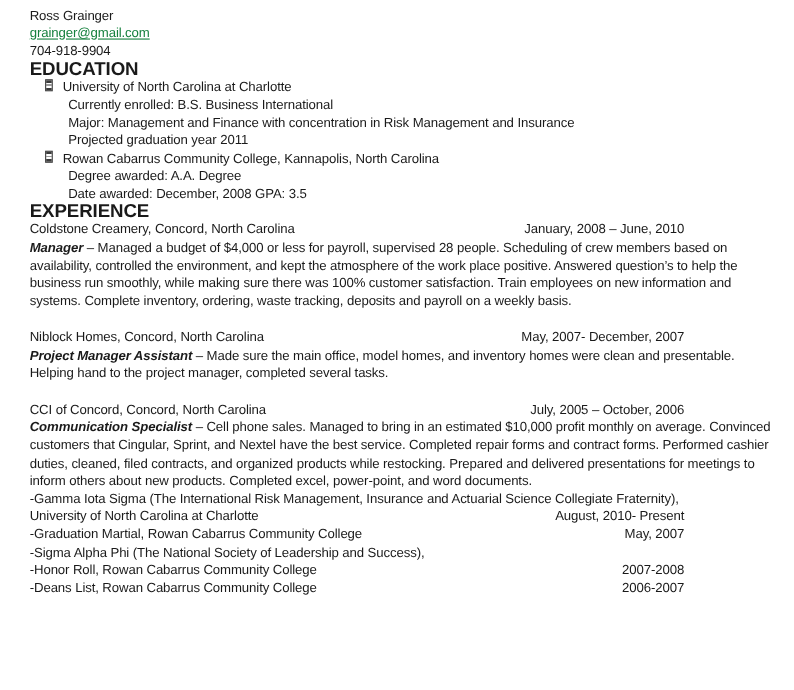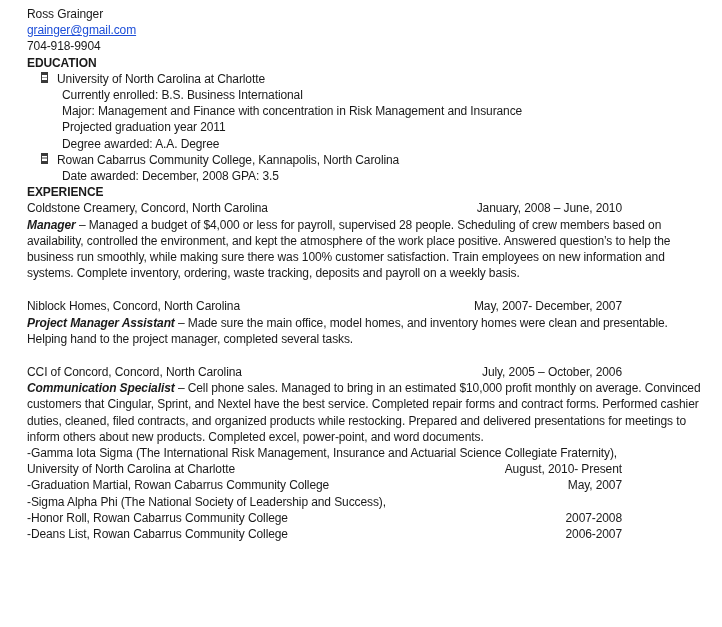--- a/index.html
+++ b/index.html
@@ -12,26 +12,26 @@
     padding: 6px 20px 0 27px;
     font-family: "Liberation Sans", sans-serif;
     font-size: 12px;
     line-height: 16.2px;
     letter-spacing: -0.1px;
     color: #1a1a1a;
     overflow: hidden;
   }
   .line { margin: 0; }
   a.email-link {
-    color: #1d4ed8;
+    color: #15803d;
     text-decoration: underline;
     cursor: pointer;
   }
   h2.section-heading {
-    font-size: 12px;
+    font-size: 17px;
     font-weight: 700;
     margin: 0;
     letter-spacing: -0.1px;
   }
   .edu-heading { margin-top: 24px; }
   .exp-heading { margin-top: 17px; }
   .awards-heading { margin-top: 15px; }
 
   .edu-name-row { margin-left: 14px; }
   .tofu {
@@ -76,22 +76,22 @@
     <h2 class="section-heading edu-heading">EDUCATION</h2>
 
     <div>
       <p class="line edu-name-row"><span class="tofu"></span><span>University of North Carolina at Charlotte</span></p>
       <p class="line edu-detail">Currently enrolled: B.S. Business International</p>
       <p class="line edu-detail">Major: Management and Finance with concentration in Risk Management and Insurance</p>
       <p class="line edu-detail">Projected graduation year 2011</p>
     </div>
 
     <div>
+      <p class="line edu-name-row"><span class="tofu"></span><span>Rowan Cabarrus Community College, Kannapolis, North Carolina</span></p>
       <p class="line edu-detail">Degree awarded: A.A. Degree</p>
-      <p class="line edu-name-row"><span class="tofu"></span><span>Rowan Cabarrus Community College, Kannapolis, North Carolina</span></p>
       <p class="line edu-detail">Date awarded: December, 2008 GPA: 3.5</p>
     </div>
   </section>
 
   <section>
     <h2 class="section-heading exp-heading">EXPERIENCE</h2>
 
     <div>
       <p class="row line"><span>Coldstone Creamery, Concord, North Carolina</span><span class="date">January, 2008 – June, 2010</span></p>
       <p class="job-desc line"><span class="job-title">Manager</span> <span>– Managed a budget of $4,000 or less for payroll, supervised 28 people. Scheduling of crew members based on availability, controlled the environment, and kept the atmosphere of the work place positive. Answered question’s to help the business run smoothly, while making sure there was 100% customer satisfaction. Train employees on new information and systems. Complete inventory, ordering, waste tracking, deposits and payroll on a weekly basis.</span></p>

